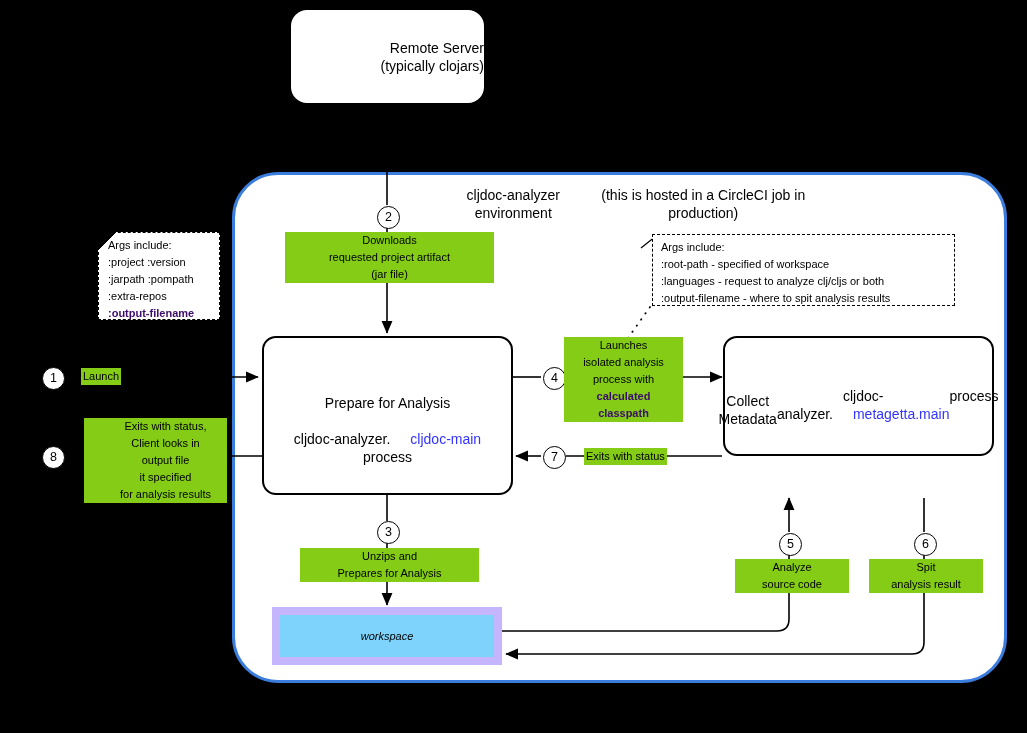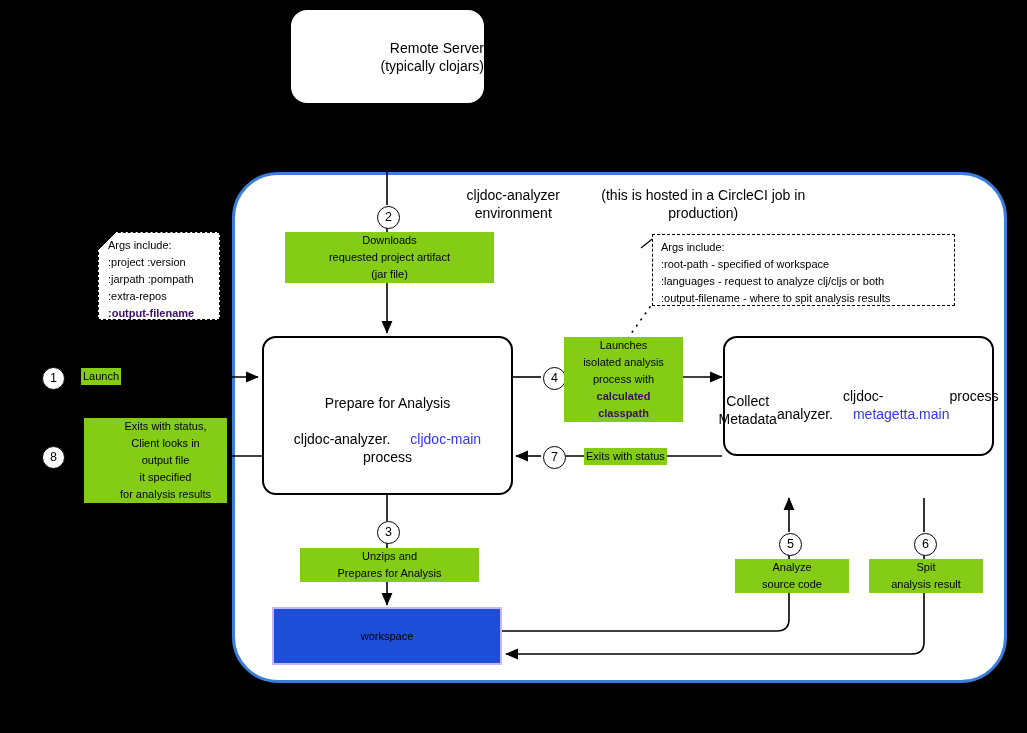--- a/index.html
+++ b/index.html
@@ -20,21 +20,21 @@
   }
   .rbox.big{border-radius:18px;align-items:flex-end;}
 
   
   .env{
     background:#fff;border:3px solid #3b7ddd;border-radius:46px;
     box-sizing:border-box;
   }
 
   
-  .sqbox{background:#1d4ed8;border:2px solid #c4b5fd;box-sizing:border-box;}
+  .sqbox{background:#7dd3fc;border:8px solid #c4b5fd;box-sizing:border-box;font-style:italic;}
 
   
   .t{color:#000;font-size:11px;line-height:17px;white-space:pre-line;}
   .t.lbl{background:#84cc16;padding:0 2px;}
   .t14{font-size:14px;line-height:18px;}
   .bold{font-weight:normal;margin-top:28px;}
   .blue{color:#3333ff;font-weight:normal;margin-left:20px;}
   .purple{color:#3d0b6b;font-weight:bold;}
 
   

